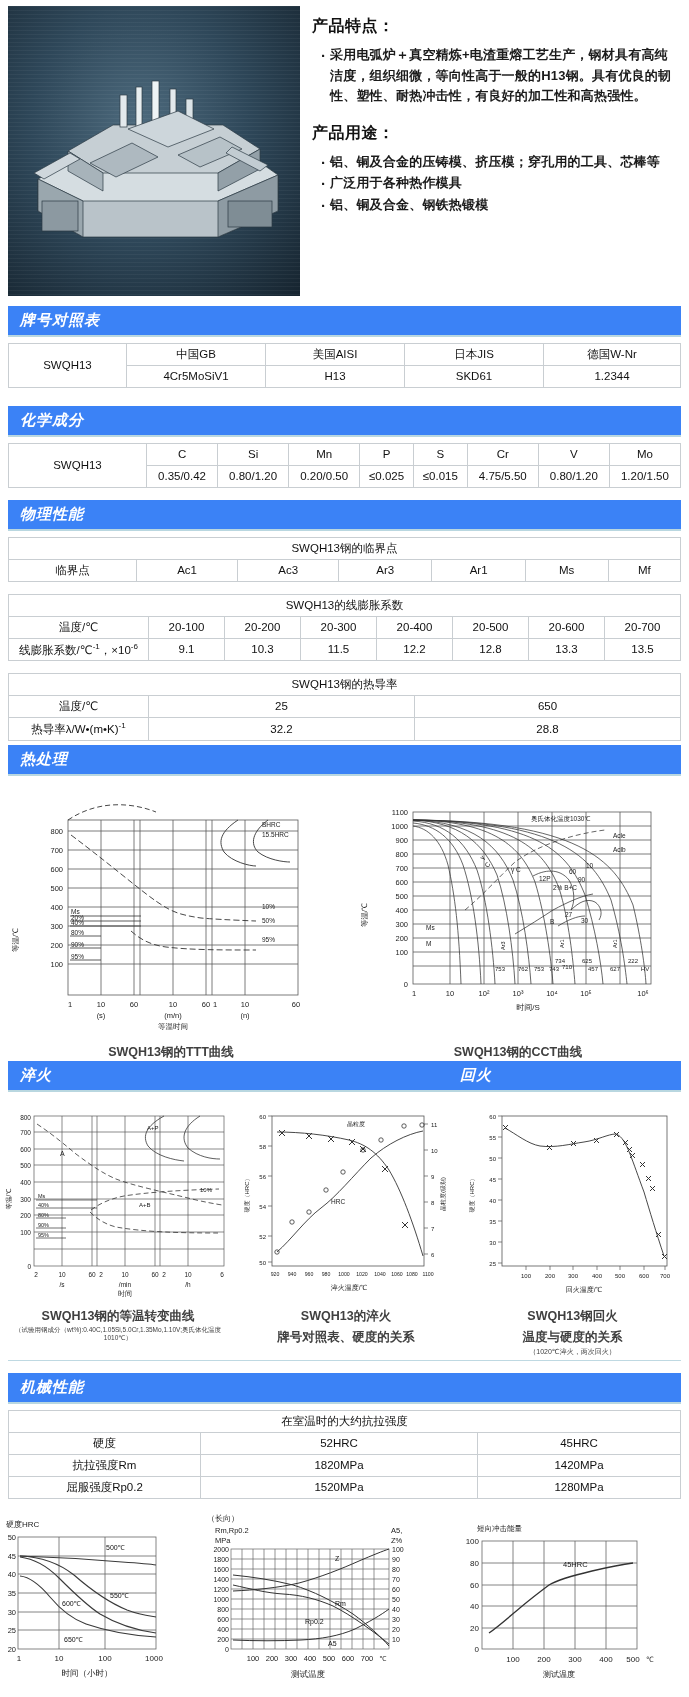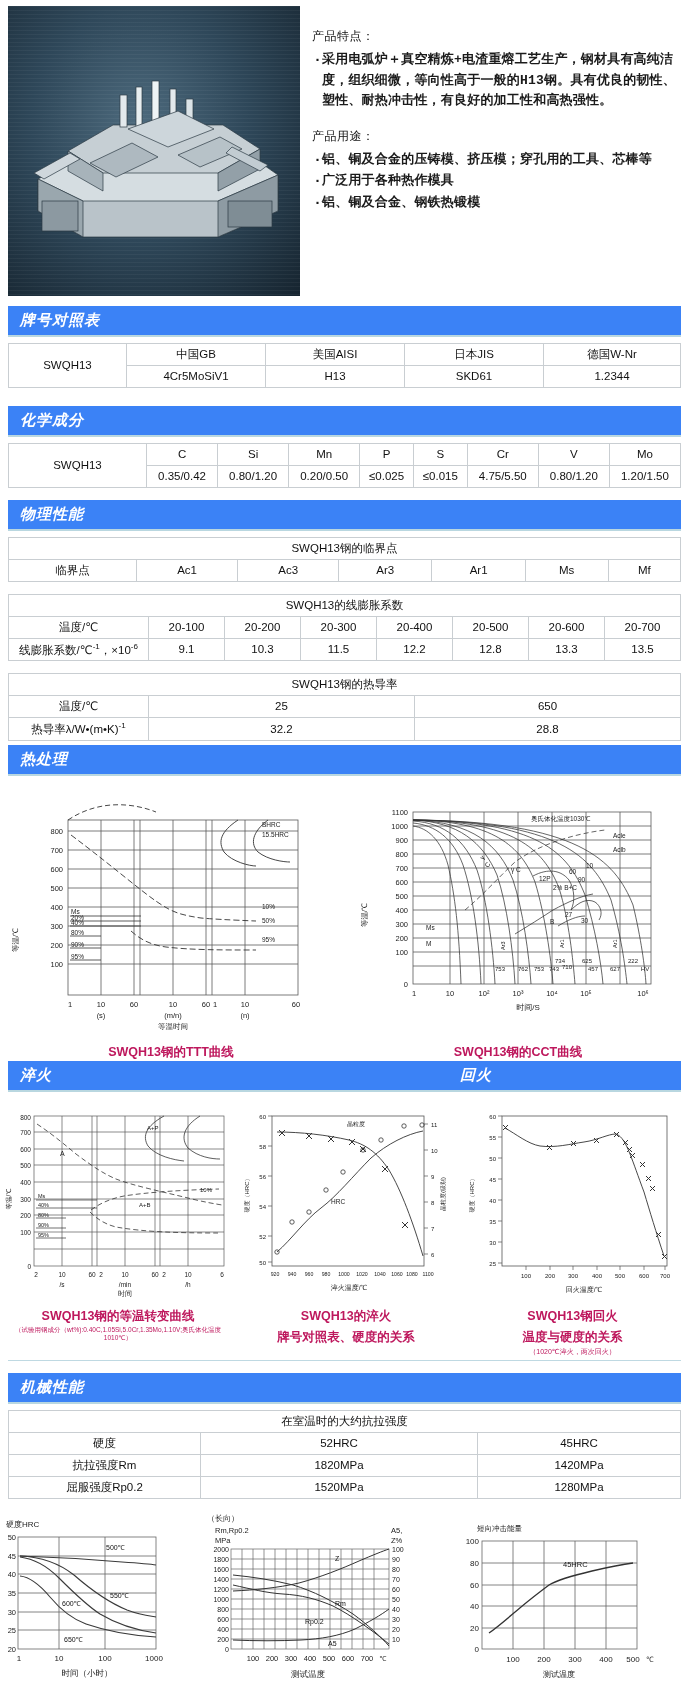--- a/index.html
+++ b/index.html
@@ -21,24 +21,24 @@
       radial-gradient(ellipse at 45% 40%, #4d6a7d 0%, #2e4759 48%, #16242f 100%);
     position:relative; overflow:hidden; flex:none;
   }
   .photo-stripes {
     position:absolute; inset:0;
     background: repeating-linear-gradient(180deg, rgba(255,255,255,0.045) 0 1px, rgba(0,0,0,0) 1px 4px);
   }
   .mold { position:absolute; left:20px; top:45px; width:255px; height:200px; }
   .hero-text { flex:1; padding: 6px 6px 0 12px; }
   .ht-title {
-    font-size: 12px; font-weight:400; color:#111; margin: 16px 0 5px 0; letter-spacing:.5px;
+    font-size: 16px; font-weight:700; color:#111; margin: 4px 0 5px 0; letter-spacing:.5px;
   }
   .ht-title.second { margin-top: 16px; }
-  .ht-list { margin:0; padding:0; list-style:none;font-family:Liberation Mono, monospace; }
+  .ht-list { margin:8px; padding:0; list-style:none; }
   .ht-list li {
     font-size: 13px; line-height: 1.58; color:#1b1b1b; font-weight:700;
     position:relative; padding-left: 10px; margin-bottom: 1px;
     letter-spacing: .2px;
   }
   .ht-list li::before {
     content:"·"; position:absolute; left:1px; top:-1px; font-size:15px; font-weight:900;
   }
 
   
@@ -62,21 +62,21 @@
   }
   .spacer-12 { height: 12px; }
   .spacer-18 { height: 18px; }
   .sup { font-size: 8px; vertical-align: super; }
 
   
   .charts-2 { display:flex; justify-content:space-between; padding: 8px 6px 0 6px; }
   .charts-3 { display:flex; justify-content:space-between; padding: 6px 4px 0 4px; }
   .charts-3b { display:flex; justify-content:space-between; padding: 10px 2px 6px 2px; }
   .cap {
-    text-align:center; font-size: 12.5px; font-weight:700; color:#be185d;
+    text-align:center; font-size: 12.5px; font-weight:700; color:#404040;
     line-height:1.35; margin-top: 4px;
   }
   .cap.small { font-size: 6.5px; font-weight:400; line-height:1.3; margin-top:1px; }
   .cap.sm2 { font-size: 7px; font-weight:400; margin-top:1px; }
   svg { display:block; }
   .divider { height:1px; background:#bfd9e2; margin: 4px 8px 0 8px; }
 </style>
 </head>
 <body>
 

